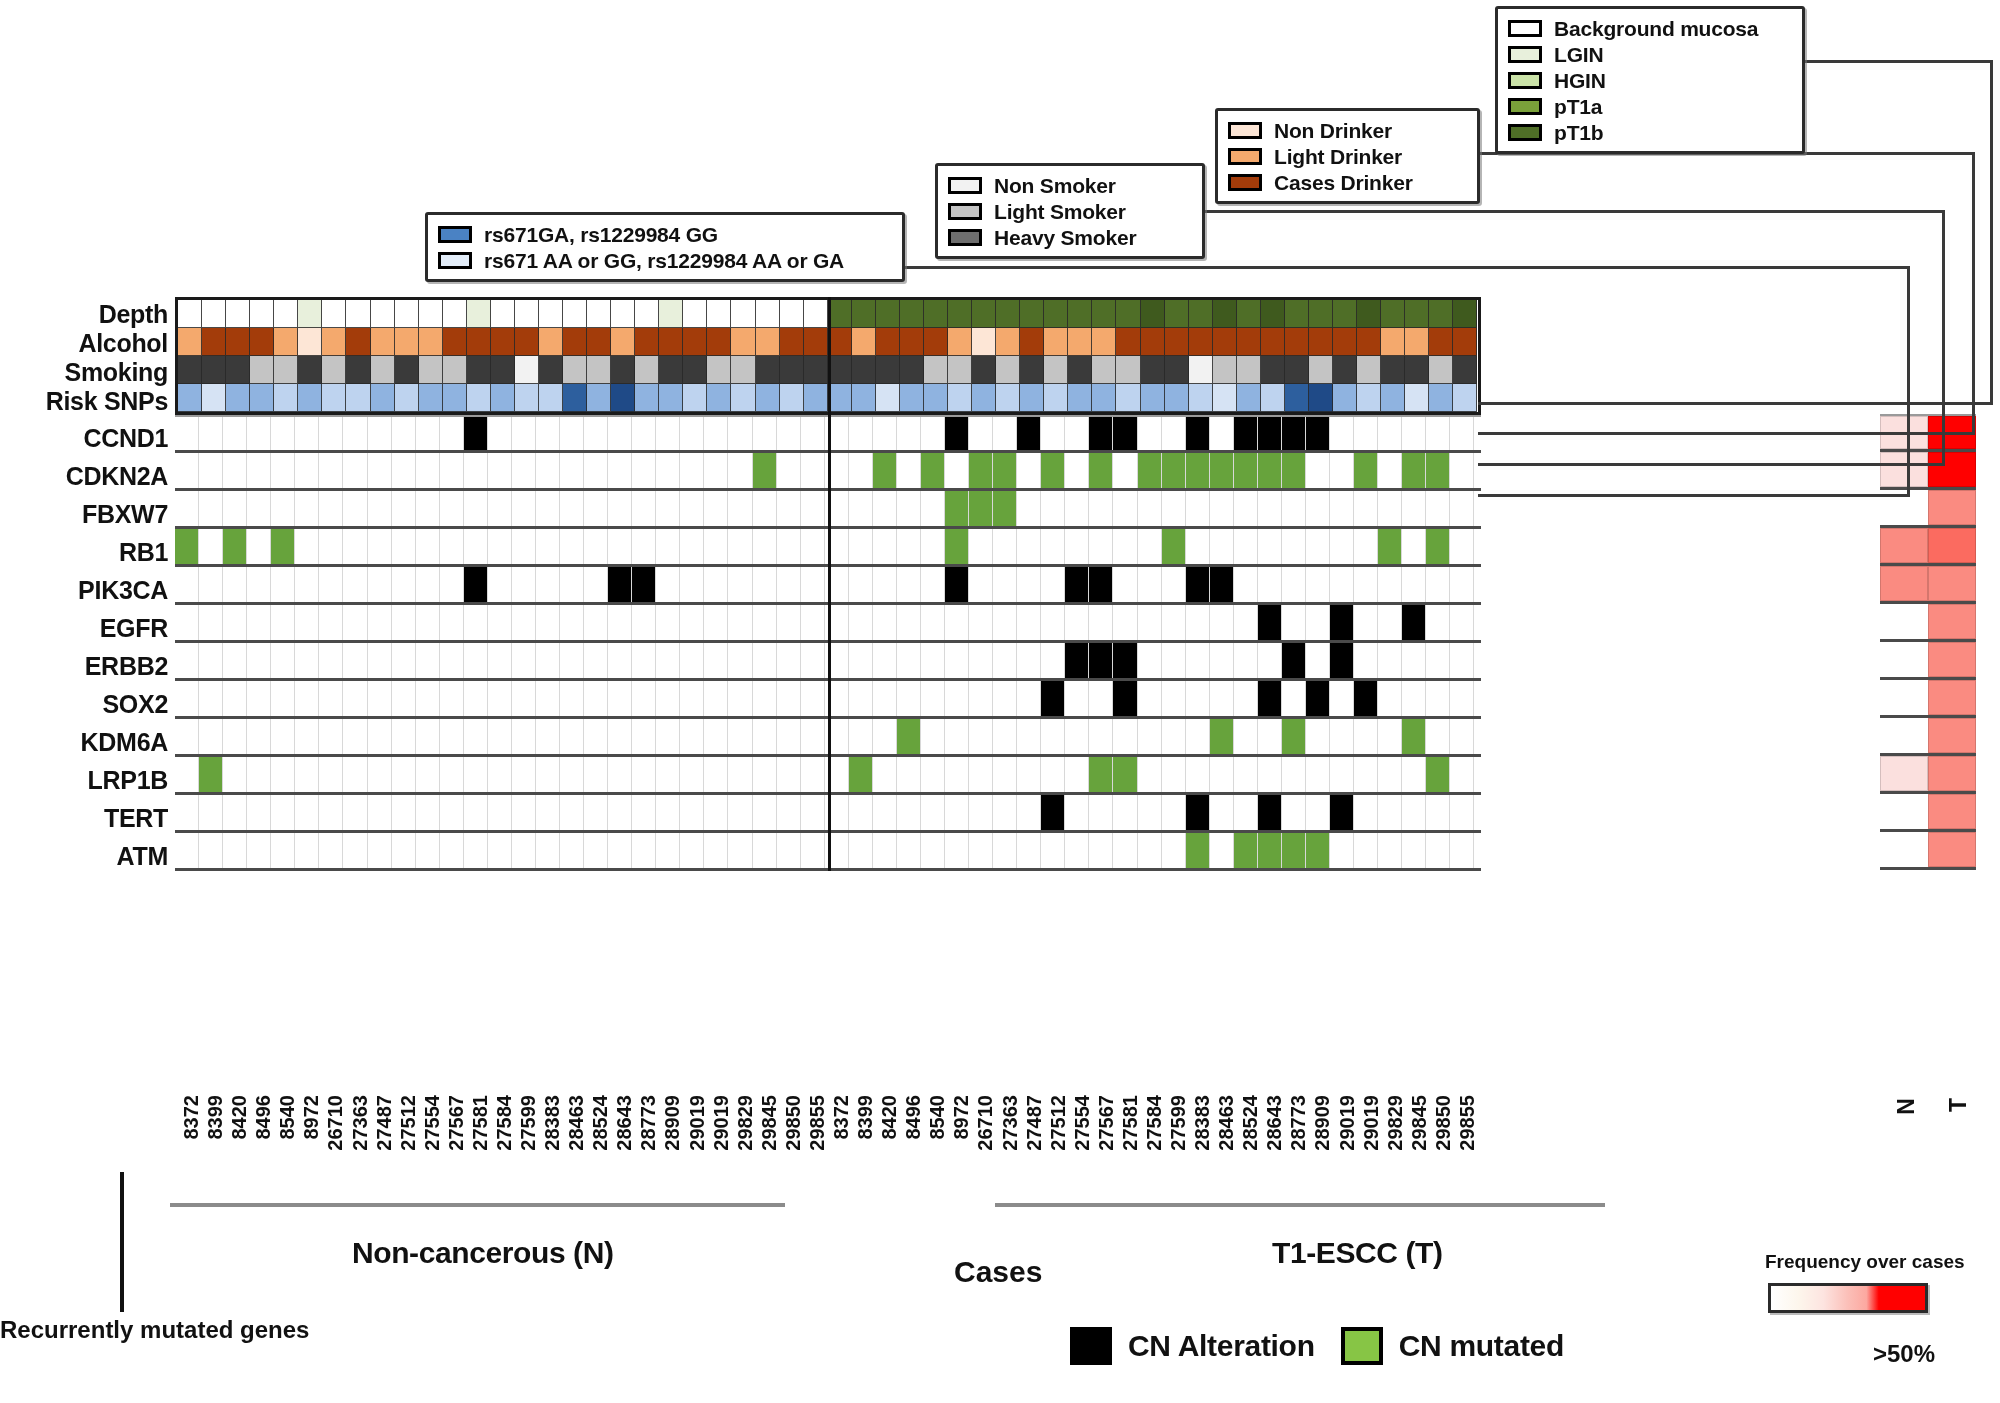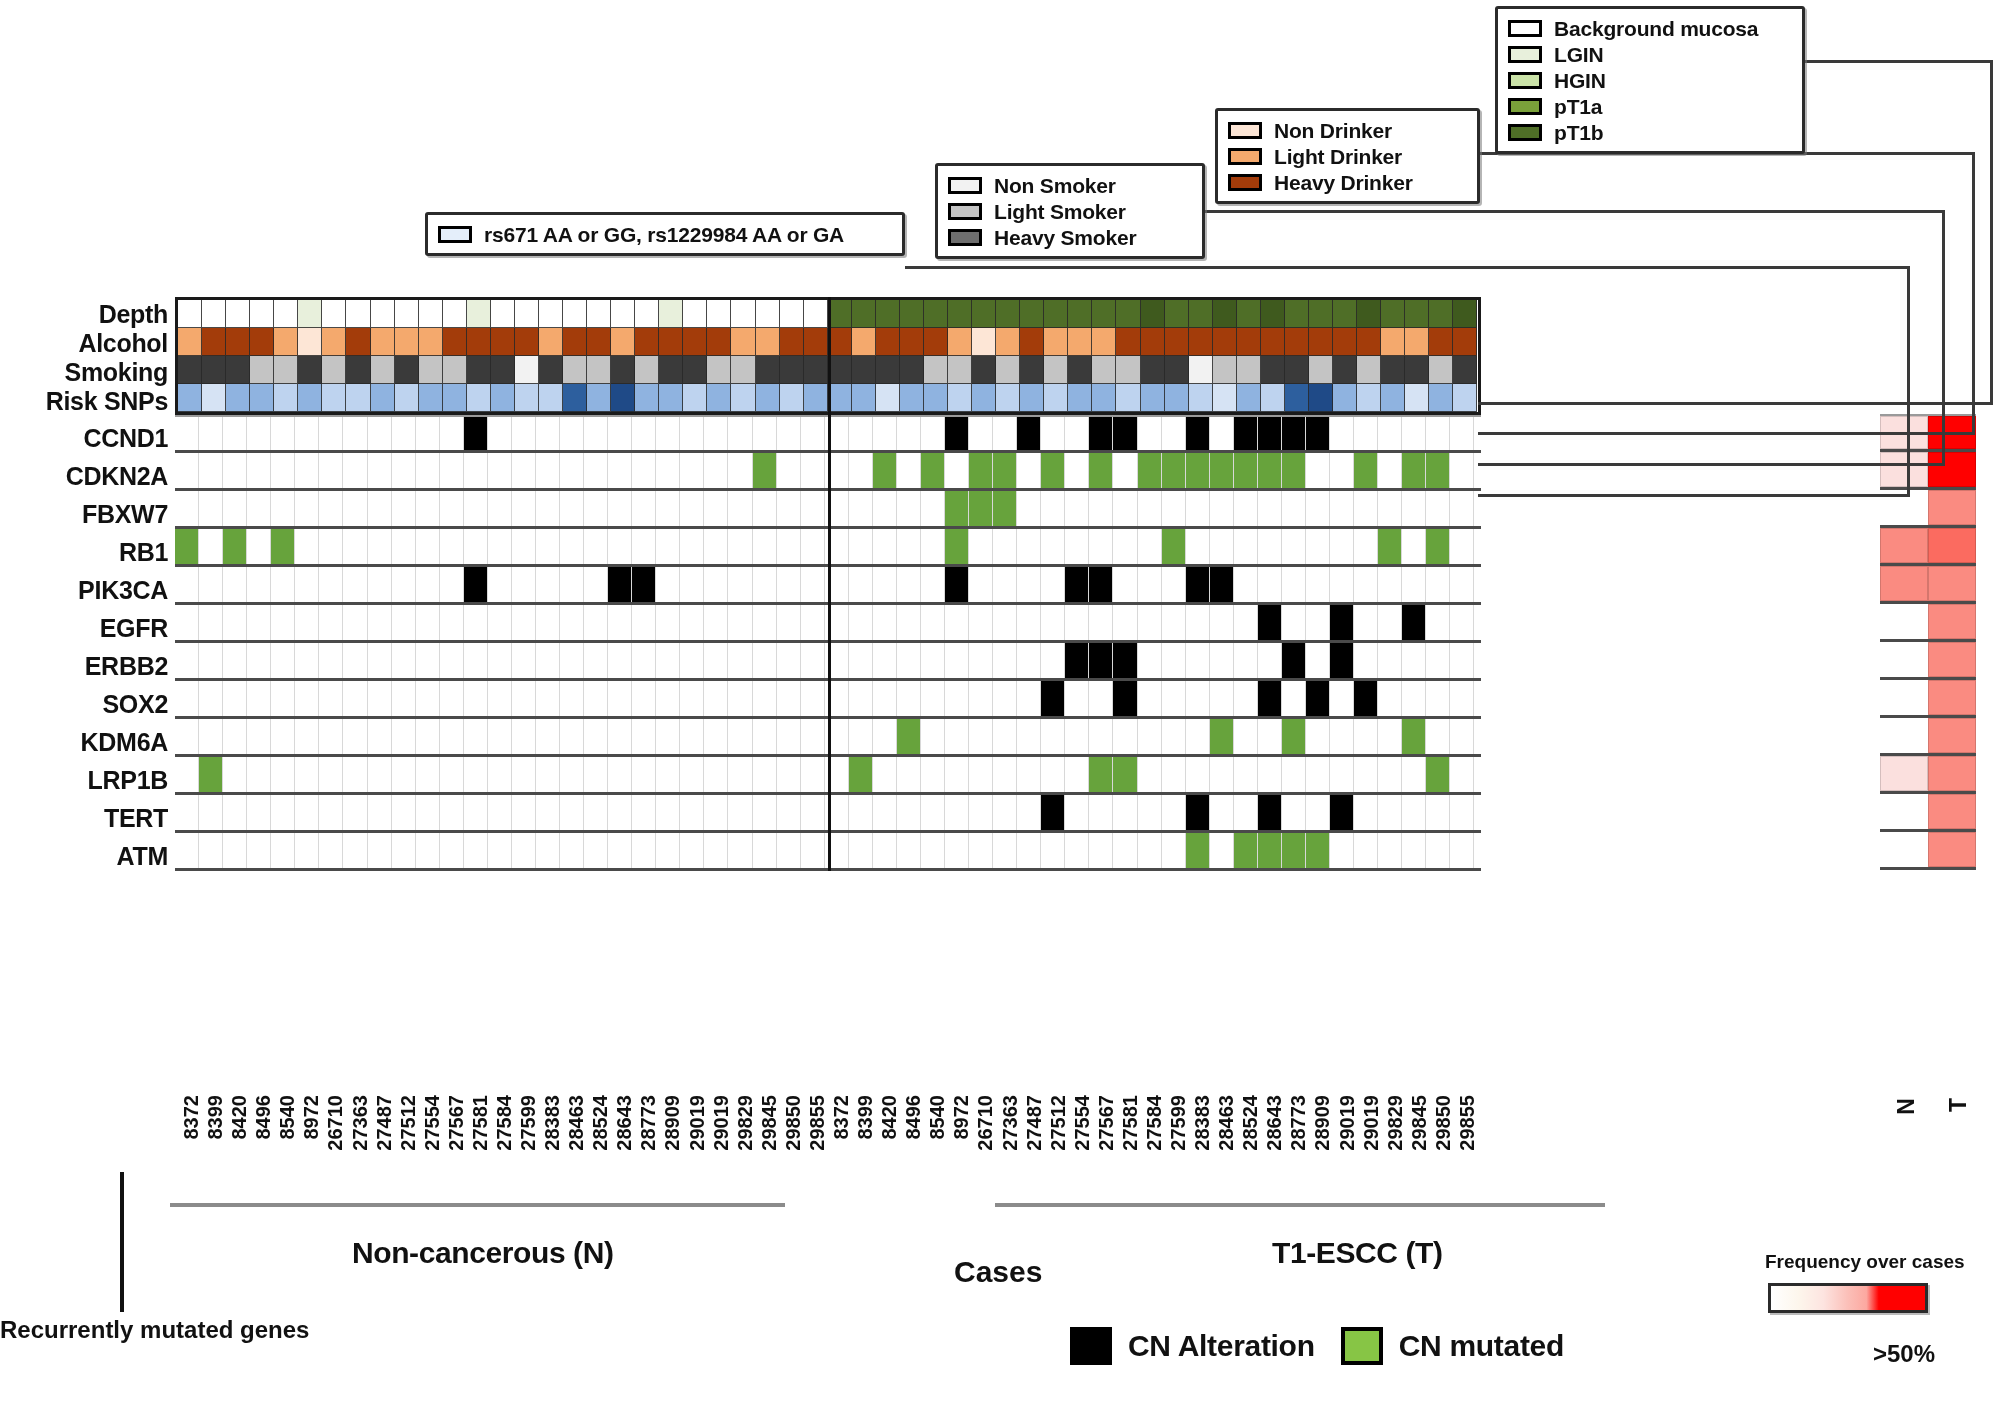--- a/index.html
+++ b/index.html
@@ -226,20 +226,24 @@
   #cases-label {
     position: absolute;
     font-size: 30px;
     font-weight: bold;
   }
 </style>
 </head>
 <body>
 
 <div class="legend-box" id="legend-risk-snps" style="left:425px; top:212px; width:480px;">
+<div class="legend-row">
+      <div class="legend-swatch" style="background: rgb(74, 130, 196);"></div>
+      <div class="legend-label">rs671GA, rs1229984 GG</div>
+    </div>
     <div class="legend-row">
       <div class="legend-swatch" style="background: rgb(228, 238, 250);"></div>
       <div class="legend-label">rs671 AA or GG, rs1229984 AA or GA</div>
     </div>
   </div>
 
 <div class="legend-box" id="legend-smoking" style="left:935px; top:163px; width:270px;">
 <div class="legend-row">
       <div class="legend-swatch" style="background: rgb(242, 242, 242);"></div>
       <div class="legend-label">Non Smoker</div>
@@ -258,21 +262,21 @@
 <div class="legend-row">
       <div class="legend-swatch" style="background: rgb(253, 230, 214);"></div>
       <div class="legend-label">Non Drinker</div>
     </div>
     <div class="legend-row">
       <div class="legend-swatch" style="background: rgb(244, 169, 109);"></div>
       <div class="legend-label">Light Drinker</div>
     </div>
     <div class="legend-row">
       <div class="legend-swatch" style="background: rgb(163, 60, 10);"></div>
-      <div class="legend-label">Heavy Drinker</div>
+      <div class="legend-label">Cases Drinker</div>
     </div>
   </div>
 
 <div class="legend-box" id="legend-depth" style="left:1495px; top:6px; width:310px;">
 <div class="legend-row">
       <div class="legend-swatch" style="background: rgb(255, 255, 255);"></div>
       <div class="legend-label">Background mucosa</div>
     </div>
     <div class="legend-row">
       <div class="legend-swatch" style="background: rgb(232, 240, 220);"></div>

